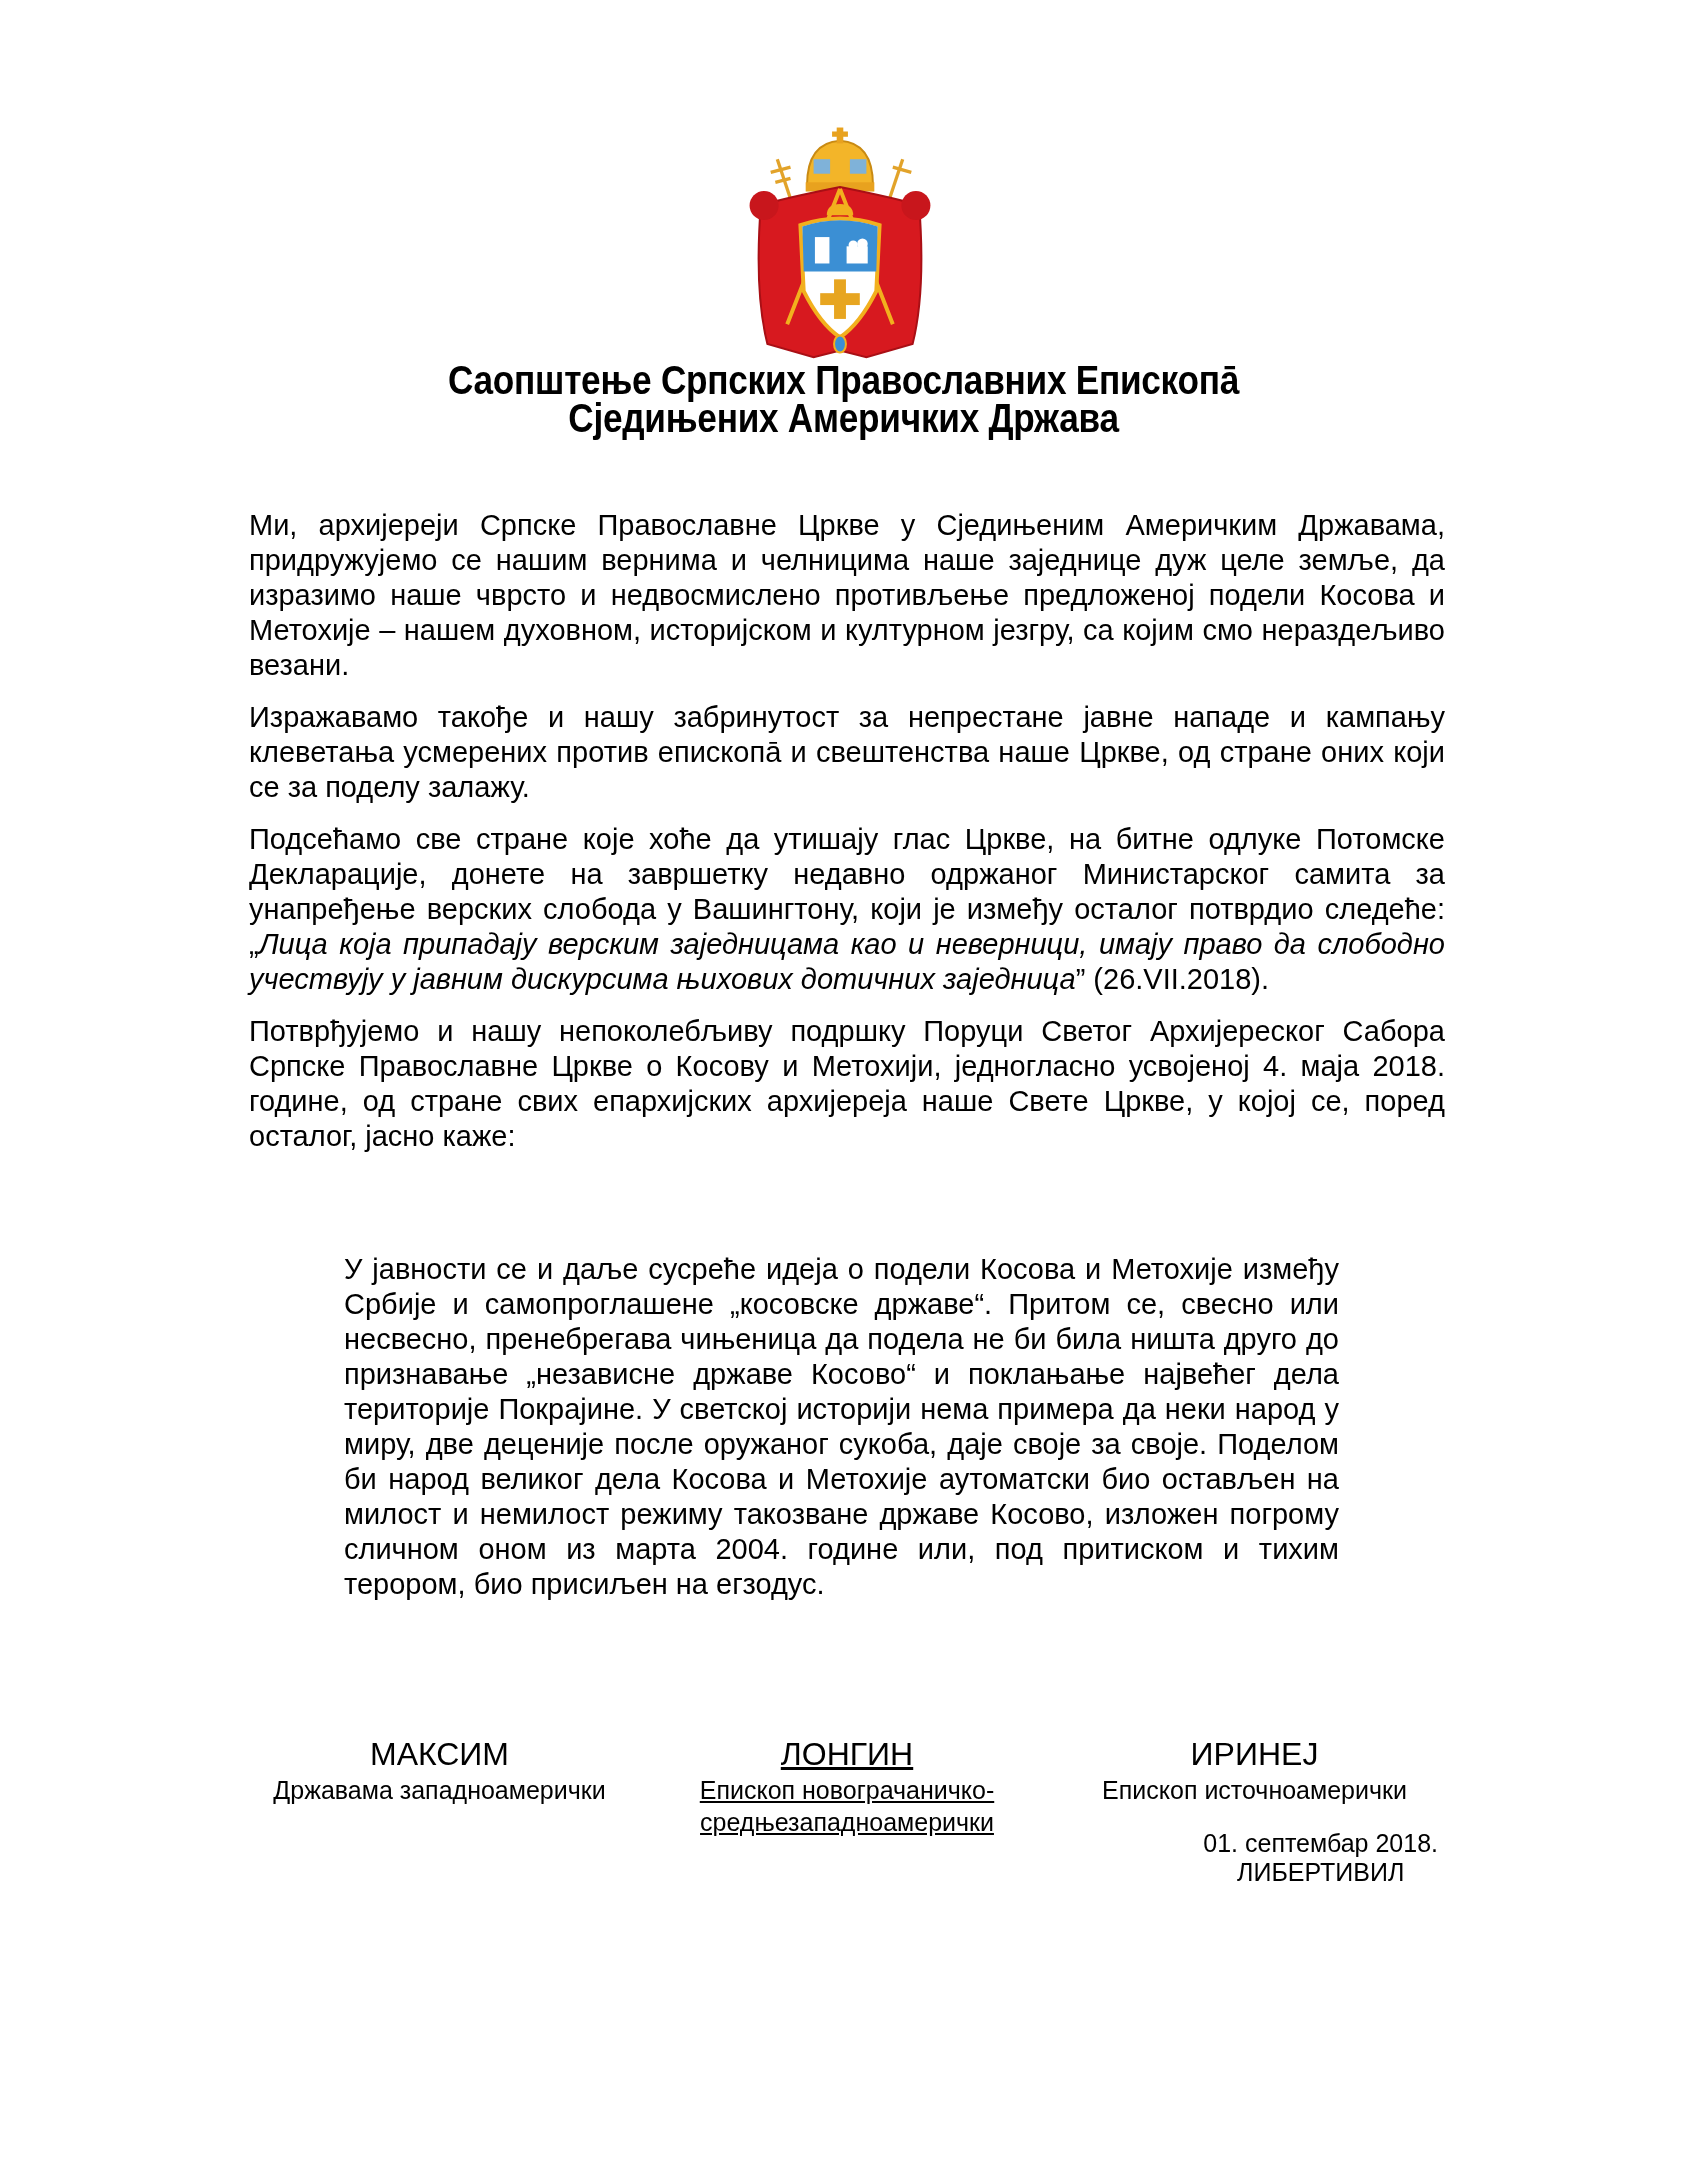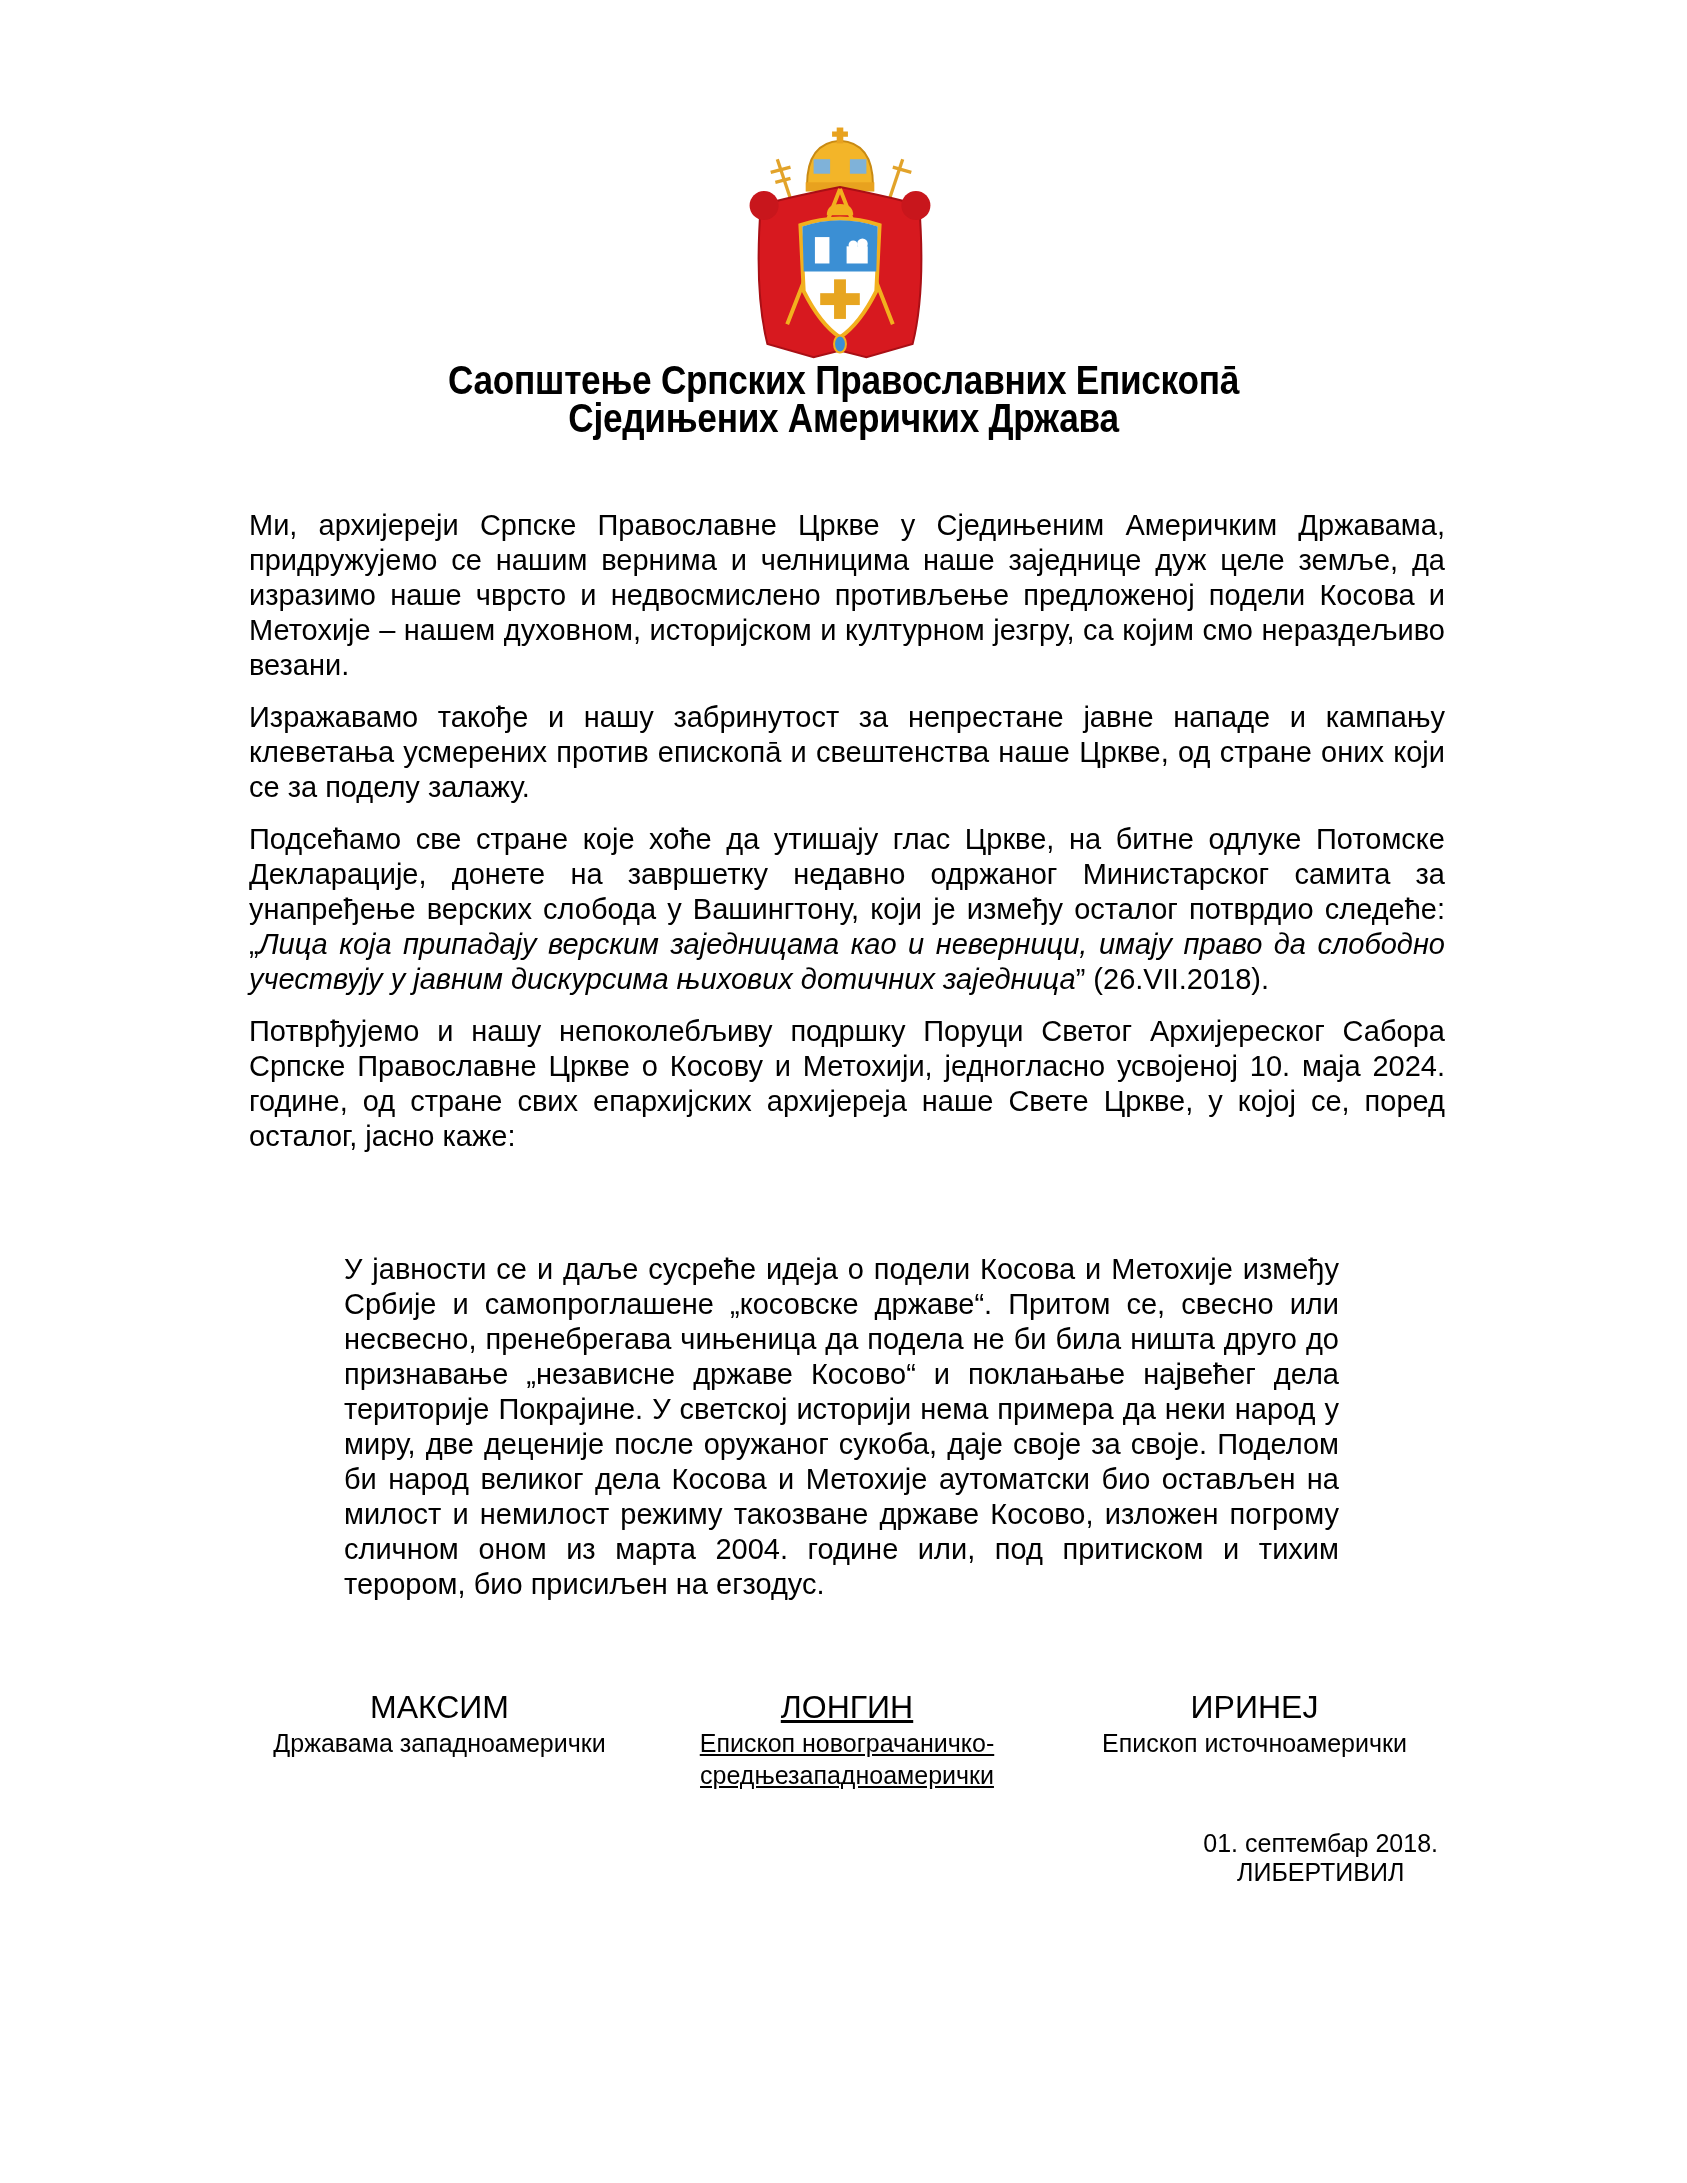--- a/index.html
+++ b/index.html
@@ -10,21 +10,21 @@
              font-weight: bold; font-size: 40px; line-height: 38px; letter-spacing: -0.3px; }
     .title div { transform: scaleX(0.88); }
     .body { position: absolute; left: 249px; width: 1196px; top: 508px;
             font-size: 29px; line-height: 35px; text-align: justify; }
     .body p { margin: 0 0 17px 0; }
     .body p .it { font-style: italic; }
     .quote { position: absolute; left: 344px; width: 995px; top: 1252px;
              font-size: 29px; line-height: 35px; text-align: justify; }
     .sigs { position: absolute; left: 249px; width: 1196px; top: 1687px; display: flex; }
     .sig { flex: 1; text-align: center; }
-    .sig .name { font-size: 32px; line-height: 40px; }
+    .sig .name { font-size: 32px; line-height: 40px; margin-top: 47px; }
     .sig .role { font-size: 25px; line-height: 32px; }
     .dateplace { position: absolute; right: 249px; top: 1829px; text-align: center;
                  font-size: 25px; line-height: 29px; }
   </style>
 </head>
 <body>
 
 <div class="crest">
   <svg width="198" height="238" viewBox="0 0 300 360">
 
@@ -63,21 +63,21 @@
 
 <div class="title">
   <div>Саопштење Српских Православних Епископā</div>
   <div>Сједињених Америчких Држава</div>
 </div>
 
 <div class="body">
   <p>Ми, архијереји Српске Православне Цркве у Сједињеним Америчким Државама, придружујемо се нашим вернима и челницима наше заједнице дуж целе земље, да изразимо наше чврсто и недвосмислено противљење предложеној подели Косова и Метохије – нашем духовном, историјском и културном језгру, са којим смо нераздељиво везани.</p>
   <p>Изражавамо такође и нашу забринутост за непрестане јавне нападе и кампању клеветања усмерених против епископā и свештенства наше Цркве, од стране оних који се за поделу залажу.</p>
   <p><span>Подсећамо све стране које хоће да утишају глас Цркве, на битне одлуке Потомске Декларације, донете на завршетку недавно одржаног Министарског самита за унапређење верских слобода у Вашингтону, који је између осталог потврдио следеће: „</span><span class="it">Лица која припадају верским заједницама као и неверници, имају право да слободно учествују у јавним дискурсима њихових дотичних заједница</span><span>” (26.VII.2018).</span></p>
-  <p>Потврђујемо и нашу непоколебљиву подршку Поруци Светог Архијереског Сабора Српске Православне Цркве о Косову и Метохији, једногласно усвојеној 10. маја 2024. године, од стране свих епархијских архијереја наше Свете Цркве, у којој се, поред осталог, јасно каже:</p>
+  <p>Потврђујемо и нашу непоколебљиву подршку Поруци Светог Архијереског Сабора Српске Православне Цркве о Косову и Метохији, једногласно усвојеној 4. маја 2018. године, од стране свих епархијских архијереја наше Свете Цркве, у којој се, поред осталог, јасно каже:</p>
 </div>
 
 <div class="quote">У јавности се и даље сусреће идеја о подели Косова и Метохије између Србије и самопроглашене „косовске државе“. Притом се, свесно или несвесно, пренебрегава чињеница да подела не би била ништа друго до признавање „независне државе Косово“ и поклањање највећег дела територије Покрајине. У светској историји нема примера да неки народ у миру, две деценије после оружаног сукоба, даје своје за своје. Поделом би народ великог дела Косова и Метохије аутоматски био остављен на милост и немилост режиму такозване државе Косово, изложен погрому сличном оном из марта 2004. године или, под притиском и тихим терором, био присиљен на егзодус.</div>
 
 <div class="sigs">
   <div class="sig">
     <div class="name">МАКСИМ</div>
     <div class="role">Државама западноамерички</div>
   </div>
   <div class="sig" style="padding: 0 26.5px; text-decoration: underline;">

